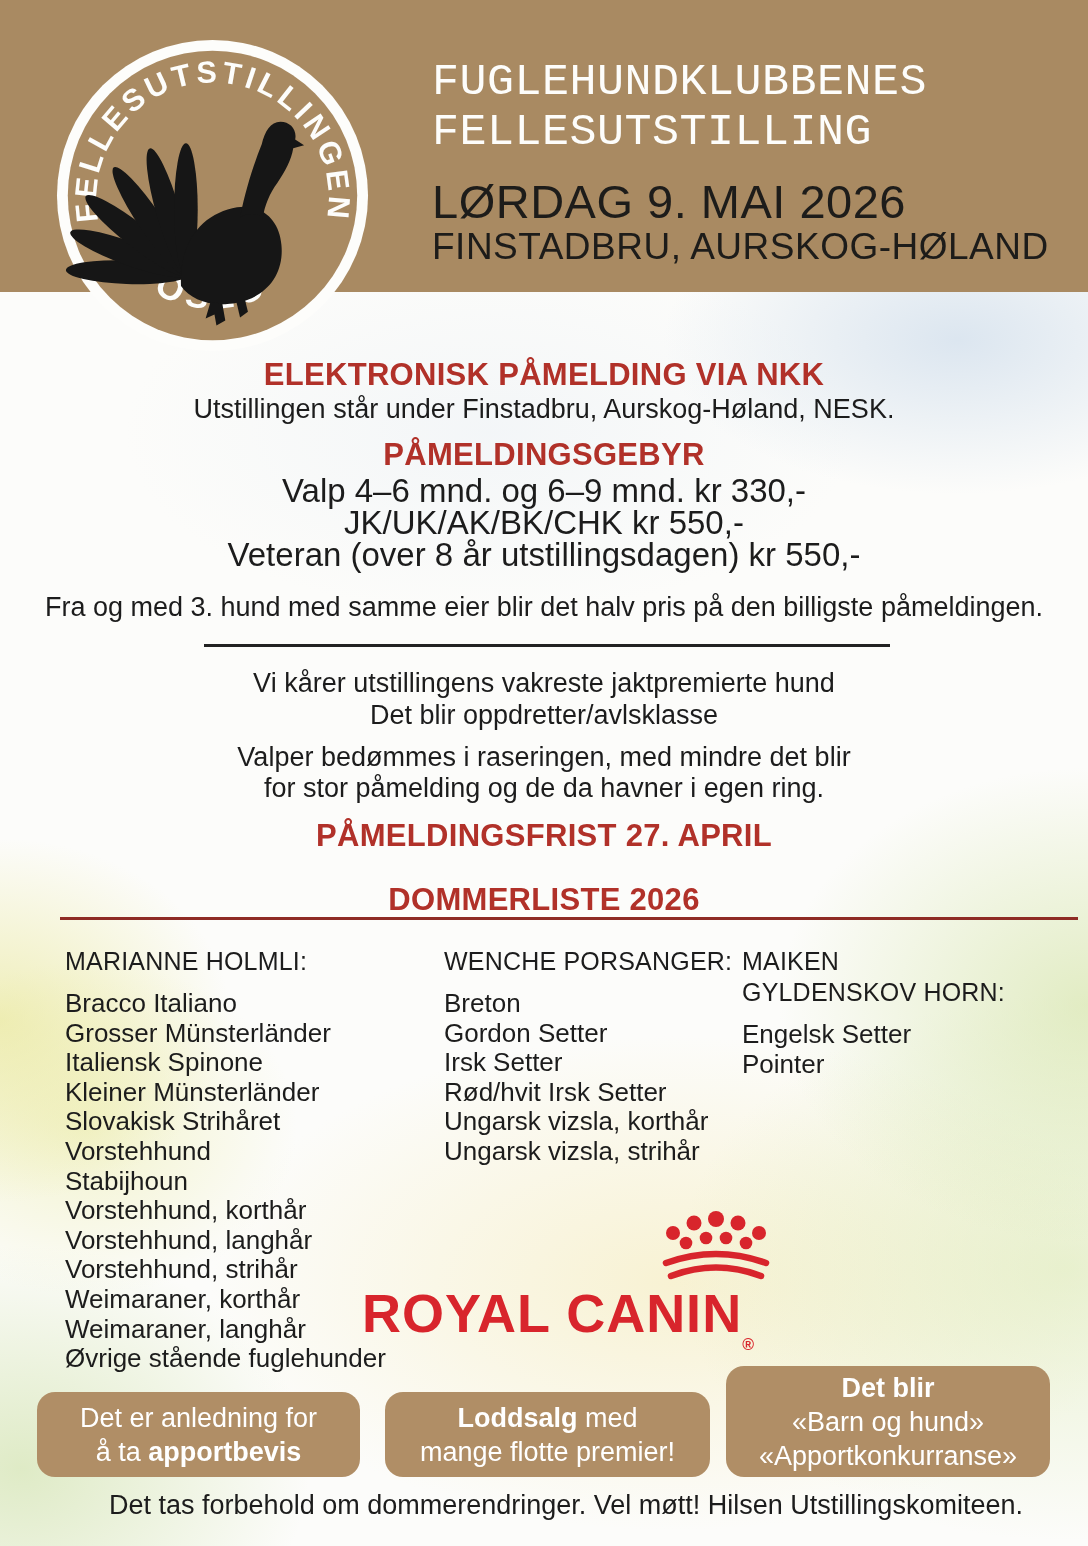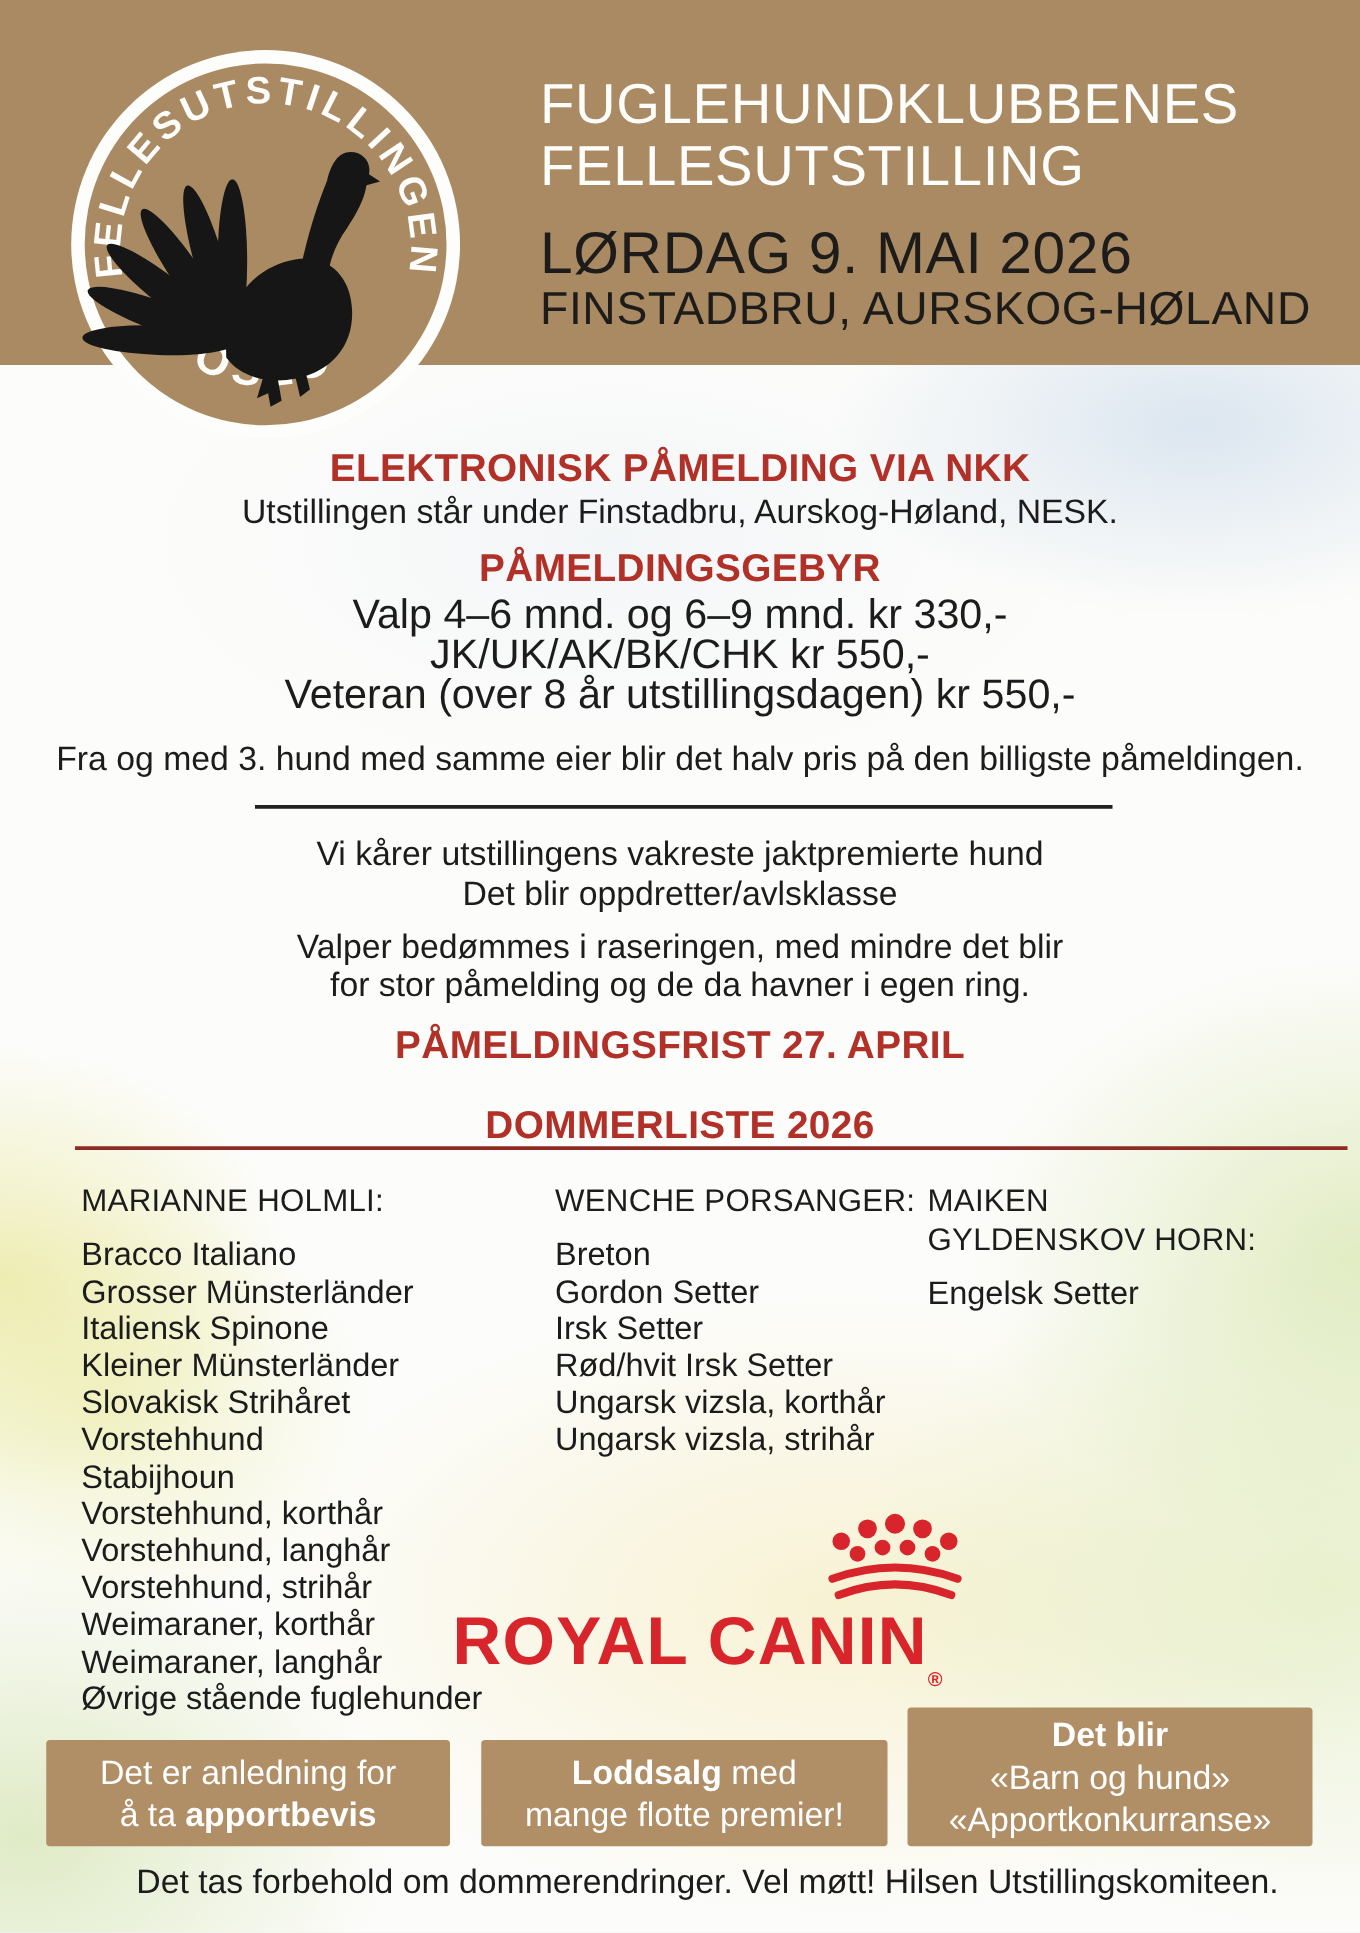--- a/index.html
+++ b/index.html
@@ -26,20 +26,21 @@
   }
   
   .banner{
     position:absolute;left:0;top:0;width:1088px;height:292px;
     background:#a98a62;
   }
   .banner-title{
     position:absolute;left:432px;top:58px;
     color:#fdfdfb;font-size:45px;line-height:50px;letter-spacing:.5px;
     font-weight:400;
+    font-family:Liberation Mono, monospace;
   }
   .banner-date{
     position:absolute;left:432px;top:174px;
     color:#1d1c1a;font-size:47px;font-weight:400;letter-spacing:.5px;
   }
   .banner-location{
     position:absolute;left:432px;top:226px;
     color:#1d1c1a;font-size:37px;letter-spacing:.5px;
   }
   .logo{position:absolute;left:55px;top:38px;width:315px;height:315px;}
@@ -58,21 +59,21 @@
   
   .rc-crown{position:absolute;left:650px;top:1210px;width:132px;height:78px;}
   .rc-text{
     position:absolute;left:0;right:0;top:1282px;text-align:center;
     color:#d8252c;font-weight:700;font-size:54px;letter-spacing:1px;
     transform:translateX(14px);
   }
   .rc-reg{font-size:16px;font-weight:700;vertical-align:-18px;letter-spacing:0;}
   
   .notice{
-    position:absolute;background:#b08e66;border-radius:3px;
+    position:absolute;background:#b08e66;border-radius:18px;
     color:#fff;text-align:center;font-size:27px;line-height:34px;
     display:flex;flex-direction:column;justify-content:center;
   }
   .notice b{font-weight:700;}
   .notice-1{left:37px;top:1392px;width:323px;height:85px;}
   .notice-2{left:385px;top:1392px;width:325px;height:85px;}
   .notice-3{left:726px;top:1366px;width:324px;height:111px;}
   
   .footer{
     position:absolute;left:0;right:0;top:1490px;text-align:center;
@@ -170,20 +171,21 @@
         <div>Irsk Setter</div>
         <div>Rød/hvit Irsk Setter</div>
         <div>Ungarsk vizsla, korthår</div>
         <div>Ungarsk vizsla, strihår</div>
       </div>
   </div>
   <div class="judge-col" style="left:742px;width:270px">
     <div class="judge-name">MAIKEN GYLDENSKOV HORN:</div>
     <div class="breed-list">
         <div>Engelsk Setter</div>
+        <div>Pointer</div>
       </div>
   </div>
 
   <svg class="rc-crown" viewBox="0 0 120 78" aria-hidden="true">
     <g fill="#d8252c">
       <circle cx="60" cy="9" r="8"></circle>
       <circle cx="38" cy="13" r="7.5"></circle>
       <circle cx="82" cy="13" r="7.5"></circle>
       <circle cx="17" cy="23" r="7"></circle>
       <circle cx="103" cy="23" r="7"></circle>

